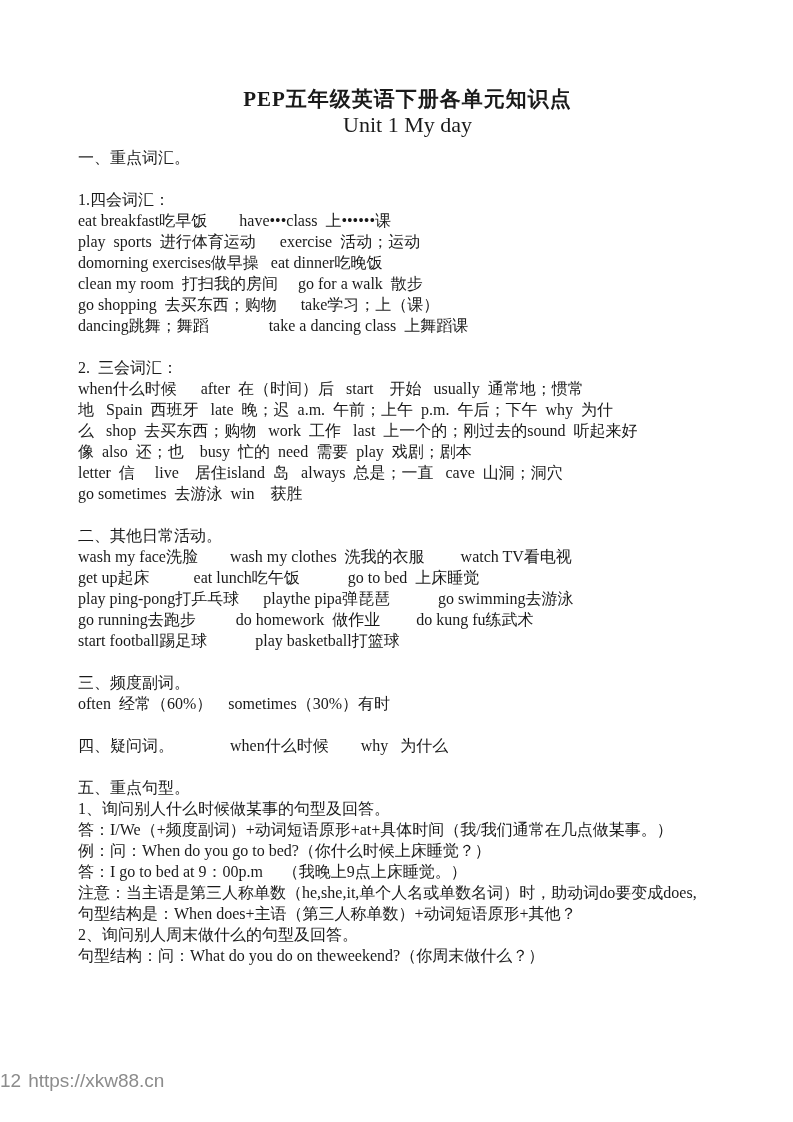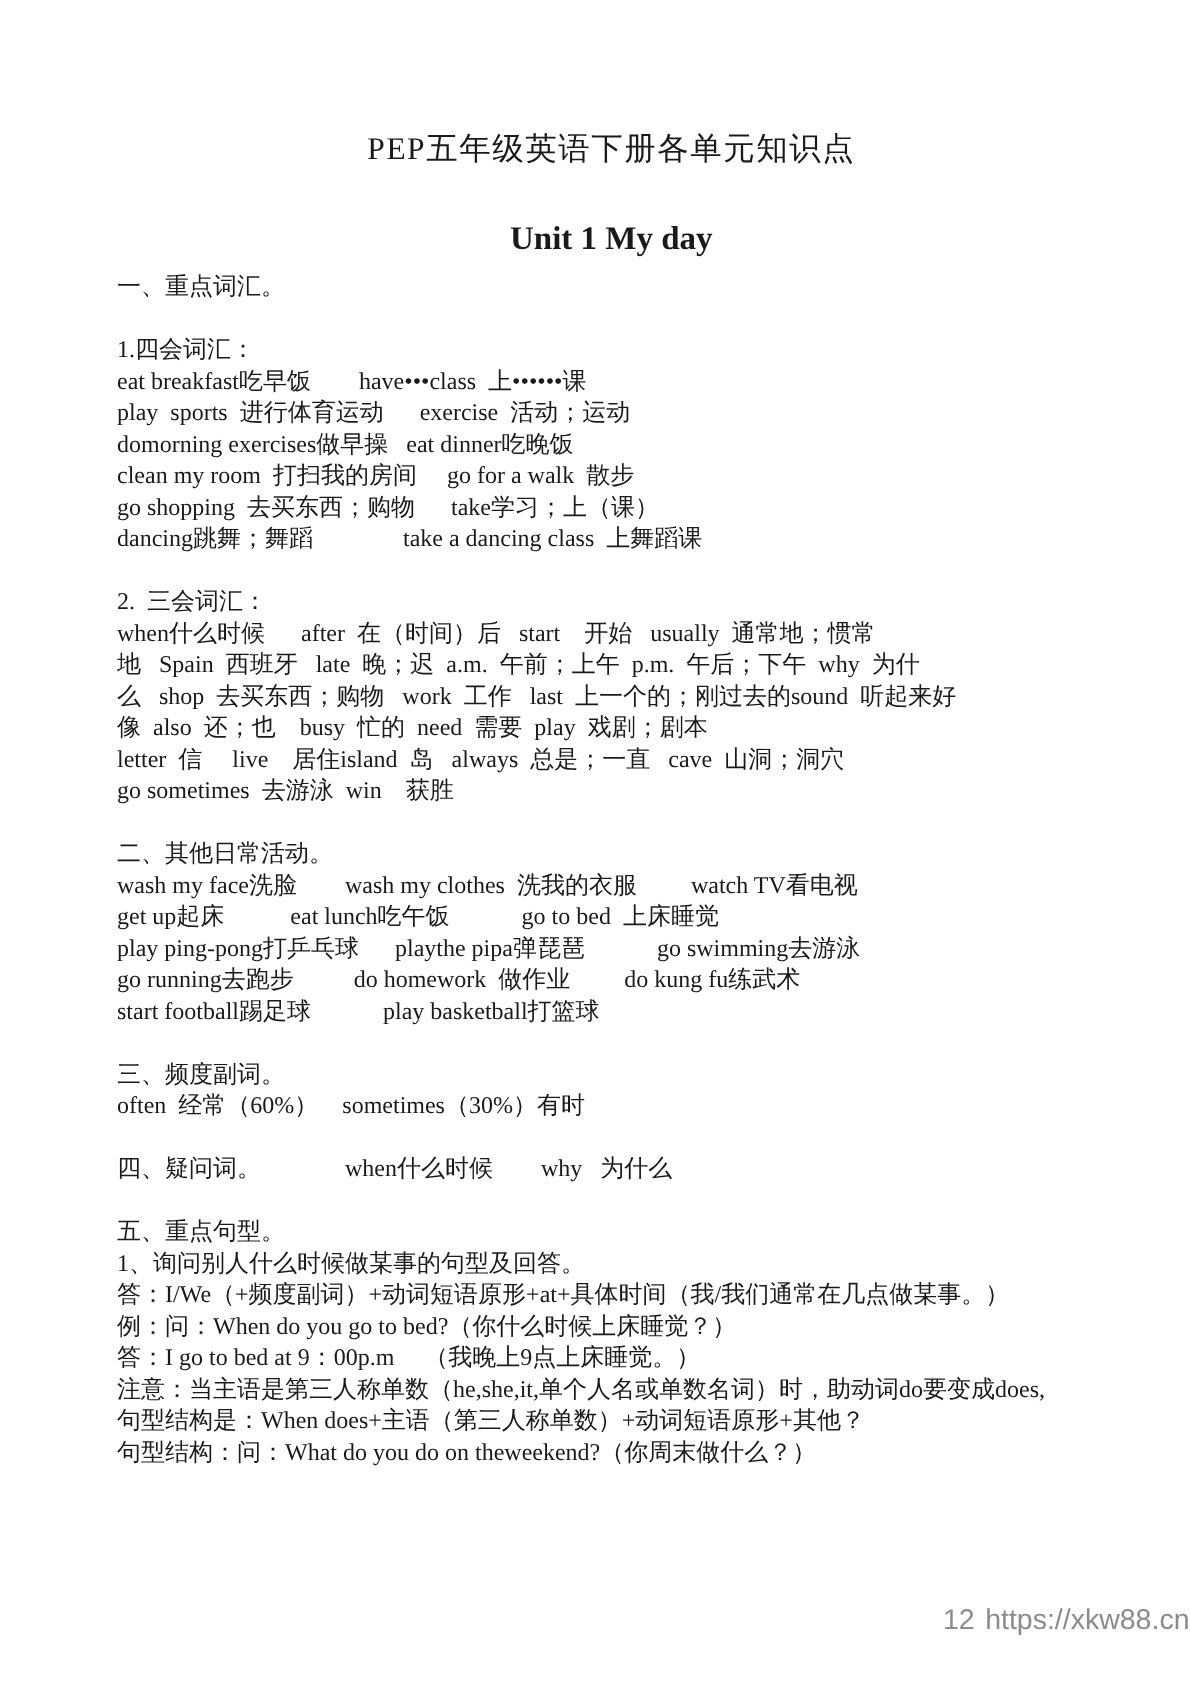--- a/index.html
+++ b/index.html
@@ -14,46 +14,45 @@
     background: #ffffff;
     box-sizing: border-box;
     padding: 86px 56px 0 78px;
     font-family: "Liberation Serif", "DejaVu Serif", serif;
     color: #1a1a1a;
     overflow: hidden;
   }
   .doc-title {
     text-align: center;
     font-size: 21px;
-    font-weight: 400;
+    font-weight: 700;
     line-height: 26px;
     letter-spacing: 1px;
   }
   .unit-title {
     text-align: center;
     font-size: 22px;
-    font-weight: 700;
+    font-weight: 400;
     line-height: 26px;
-    margin-top: 34px;
   }
   .body-lines {
     margin-top: 9px;
   }
   .line {
     font-size: 16px;
     line-height: 21px;
     white-space: pre-wrap;
     min-height: 21px;
   }
   .footer {
     position: absolute;
     left: 0;
     top: 1070px;
     width: 793px;
-    text-align: right;
+    text-align: left;
     font-family: "Liberation Sans", "DejaVu Sans", sans-serif;
     font-size: 19px;
     color: #8c8c8c;
   }
   .footer .page-num {
     margin-right: 7px;
   }
 </style>
 </head>
 <body>
@@ -94,19 +93,20 @@
       <div class="line">&nbsp;</div>
       <div class="line">四、疑问词。              when什么时候        why   为什么</div>
       <div class="line">&nbsp;</div>
       <div class="line">五、重点句型。</div>
       <div class="line">1、询问别人什么时候做某事的句型及回答。</div>
       <div class="line">答：I/We（+频度副词）+动词短语原形+at+具体时间（我/我们通常在几点做某事。）</div>
       <div class="line">例：问：When do you go to bed?（你什么时候上床睡觉？）</div>
       <div class="line">答：I go to bed at 9：00p.m     （我晚上9点上床睡觉。）</div>
       <div class="line">注意：当主语是第三人称单数（he,she,it,单个人名或单数名词）时，助动词do要变成does,</div>
       <div class="line">句型结构是：When does+主语（第三人称单数）+动词短语原形+其他？</div>
+      <div class="line">2、询问别人周末做什么的句型及回答。</div>
       <div class="line">句型结构：问：What do you do on theweekend?（你周末做什么？）</div>
     </div>
 
   <div class="footer">
     <span class="page-num">12</span><span>https://xkw88.cn</span>
   </div>
 </div>
 
 </body></html>

